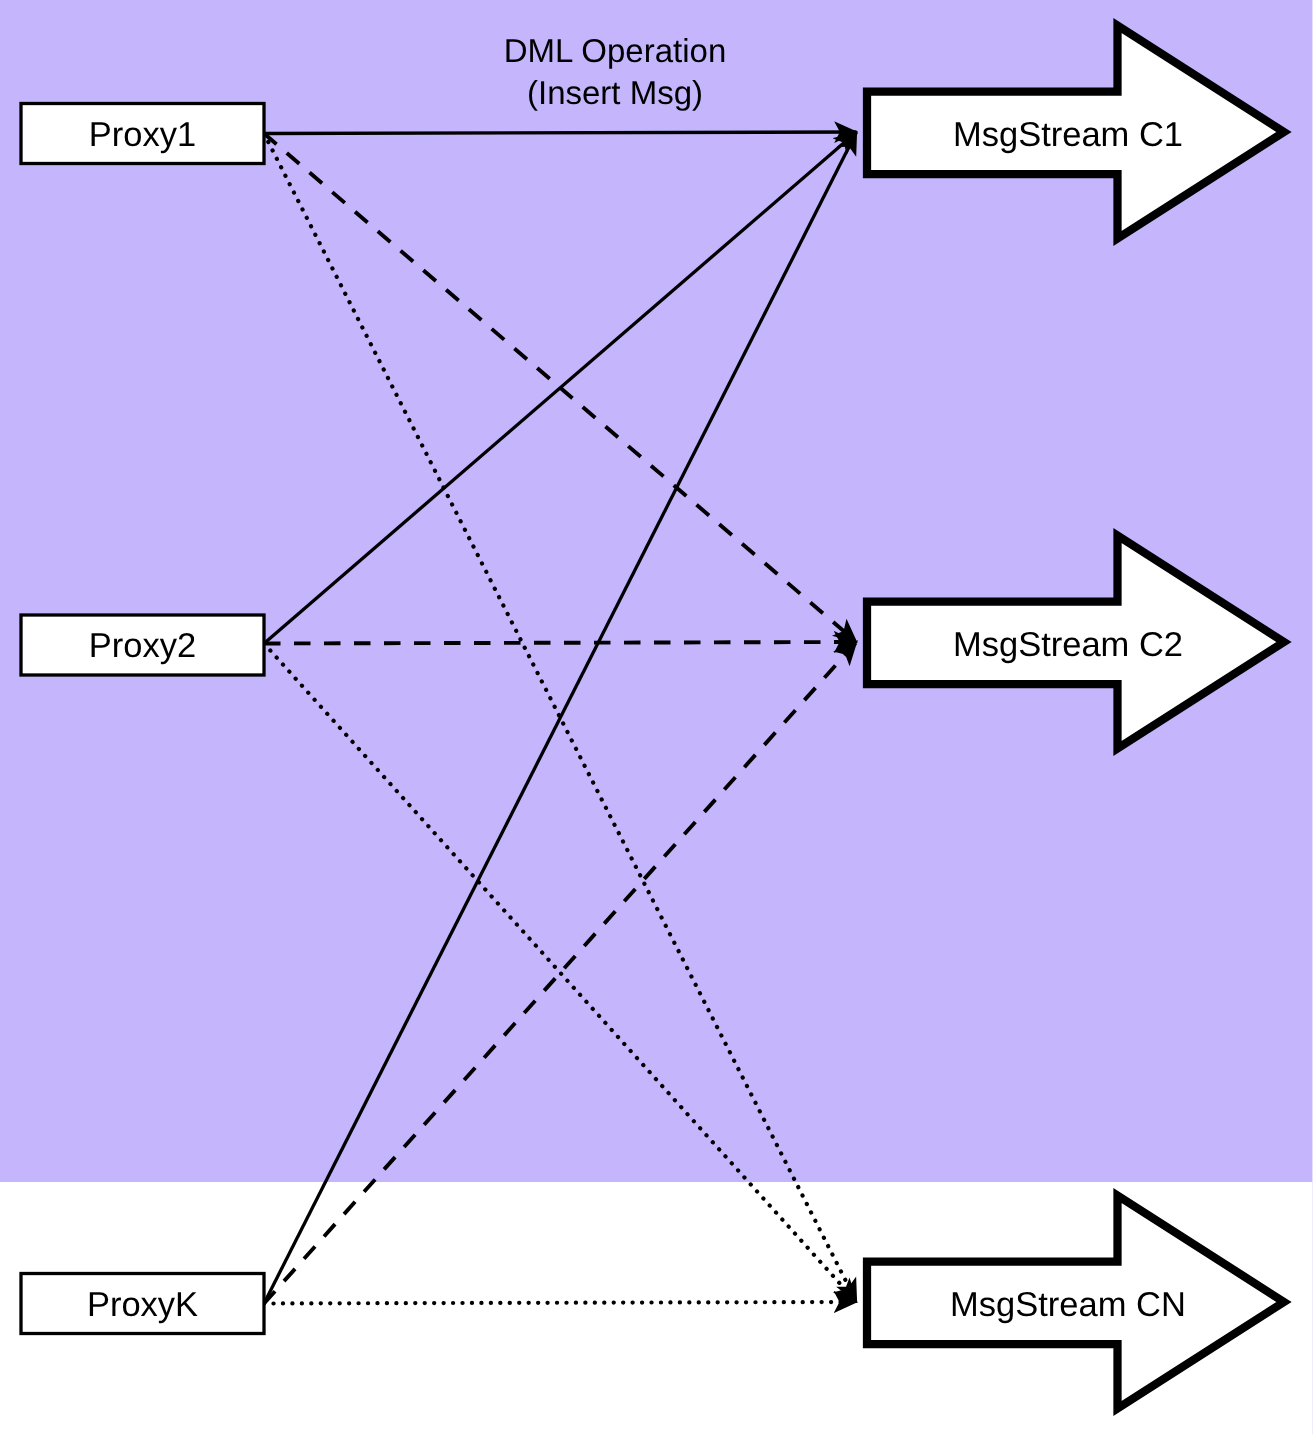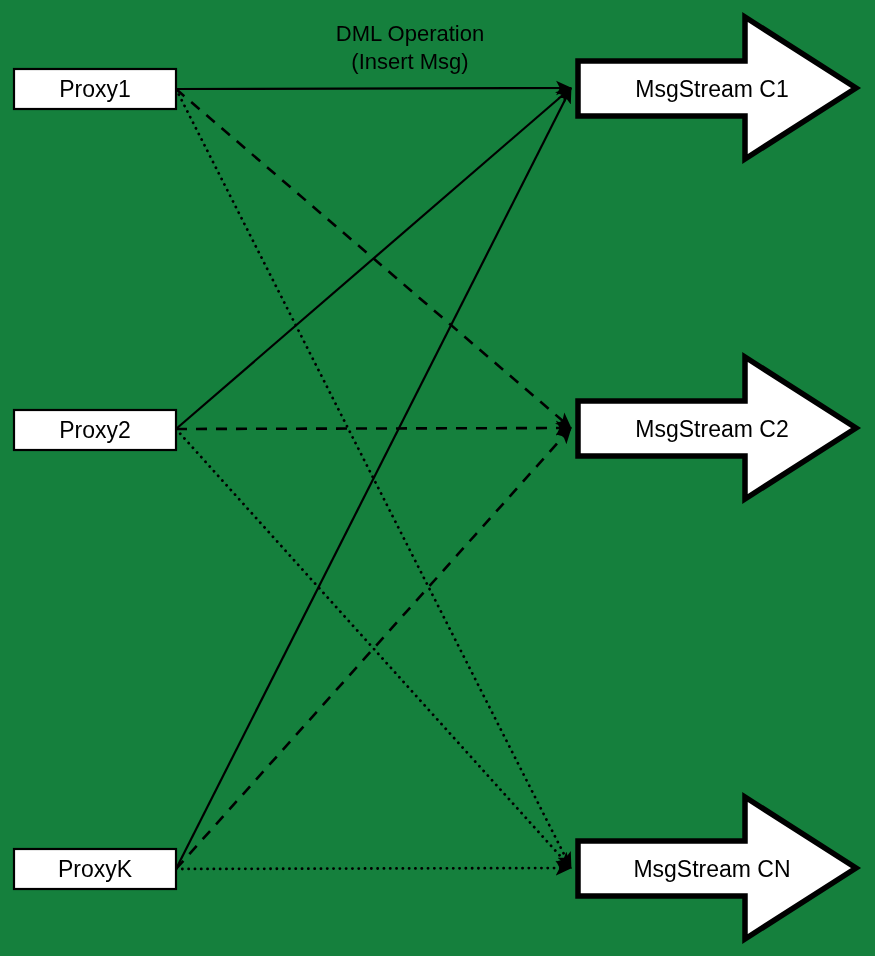--- a/index.html
+++ b/index.html
@@ -9,22 +9,22 @@
   }
   body {
     width: 875px;
     height: 956px;
     font-family: "Liberation Sans", sans-serif;
     overflow: hidden;
   }
   #diagram-root {
     position: relative;
     width: 875px;
-    height: 956px;
-    background: #15803d;
+    height: 788px;
+    background: #c4b5fd;
   }
   #diagram-svg {
     position: absolute;
     top: 0;
     left: 0;
     width: 875px;
     height: 956px;
     display: block;
   }
   .node-label {

